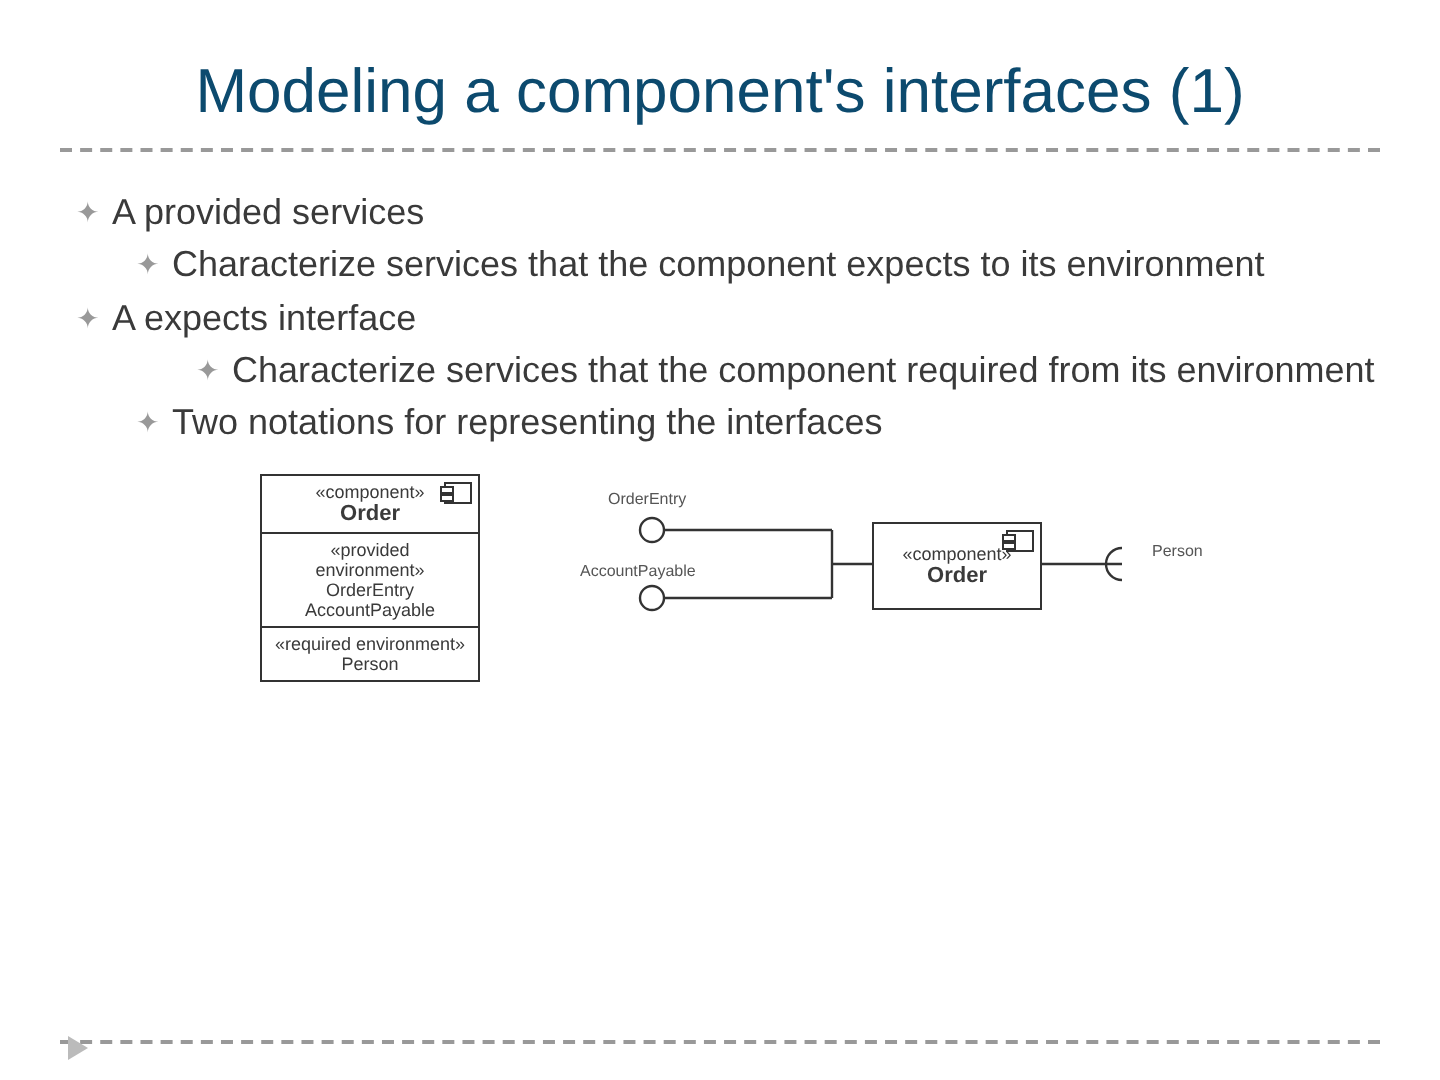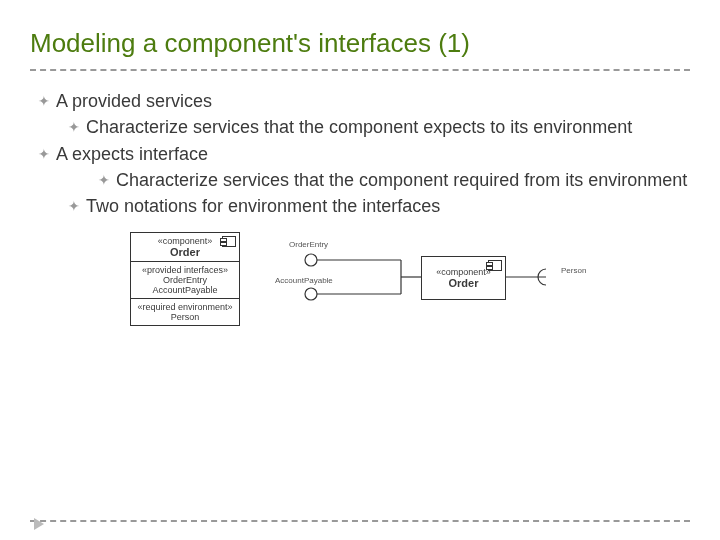--- a/index.html
+++ b/index.html
@@ -6,39 +6,40 @@
   body {
     width: 720px;
     height: 540px;
     background: #fff;
     font-family: Arial, Helvetica, sans-serif;
     color: #3a3a3a;
     padding: 28px 30px 20px 30px;
     position: relative;
   }
   .title {
-    font-size: 26px;
+    font-size: 31px;
     font-weight: 400;
-    color: #4d7c0f;
+    color: #0c4a6e;
     padding-bottom: 10px;
     border-bottom: 2px dashed #999;
     margin-bottom: 18px;
+    text-align: center;
   }
   .content { font-size: 18px; line-height: 1.35; }
   .bitem { display: flex; margin-bottom: 2px; }
   .bm { width: 18px; flex-shrink: 0; font-family: "Segoe UI Symbol", sans-serif; font-size: 14px; line-height: 24px; color: #999; }
   .bt { flex: 1; }
   .lvl0 { margin-left: 8px; }
   .lvl1 { margin-left: 38px; }
   .lvl2 { margin-left: 68px; }
   .diagrams {
     margin-top: 14px;
     display: flex;
     align-items: flex-start;
-    gap: 31px;
+    gap: 46px;
     padding-left: 100px;
   }
   .dbox { border: 1.2px solid #333; background: #fff; font-size: 9px; text-align: center; }
   .dbox .hdr { padding: 3px 6px; border-bottom: 1.2px solid #333; position: relative; }
   .dbox .sec { padding: 3px 6px; border-bottom: 1.2px solid #333; }
   .dbox .sec:last-child { border-bottom: none; }
   .compicon {
     position: absolute; top: 3px; right: 3px;
     width: 14px; height: 11px; border: 1px solid #333;
   }
@@ -85,34 +86,34 @@
   <div class="bitem lvl0">
     <span class="bm">✦</span>
     <span class="bt">A expects interface</span>
   </div>
   <div class="bitem lvl2">
     <span class="bm">✦</span>
     <span class="bt">Characterize services that the component required from its environment</span>
   </div>
   <div class="bitem lvl1">
     <span class="bm">✦</span>
-    <span class="bt">Two notations for environment the interfaces</span>
+    <span class="bt">Two notations for representing the interfaces</span>
   </div>
 </div>
 
 <div class="diagrams">
 
   <div class="dbox" style="width:110px;">
     <div class="hdr">
       <div>«component»</div>
       <div style="font-weight:bold;font-size:11px;">Order</div>
       <span class="compicon"></span>
     </div>
     <div class="sec">
-      <div>«provided interfaces»</div>
+      <div>«provided environment»</div>
       <div>OrderEntry</div>
       <div>AccountPayable</div>
     </div>
     <div class="sec">
       <div>«required environment»</div>
       <div>Person</div>
     </div>
   </div>
 
   <div class="d2">

